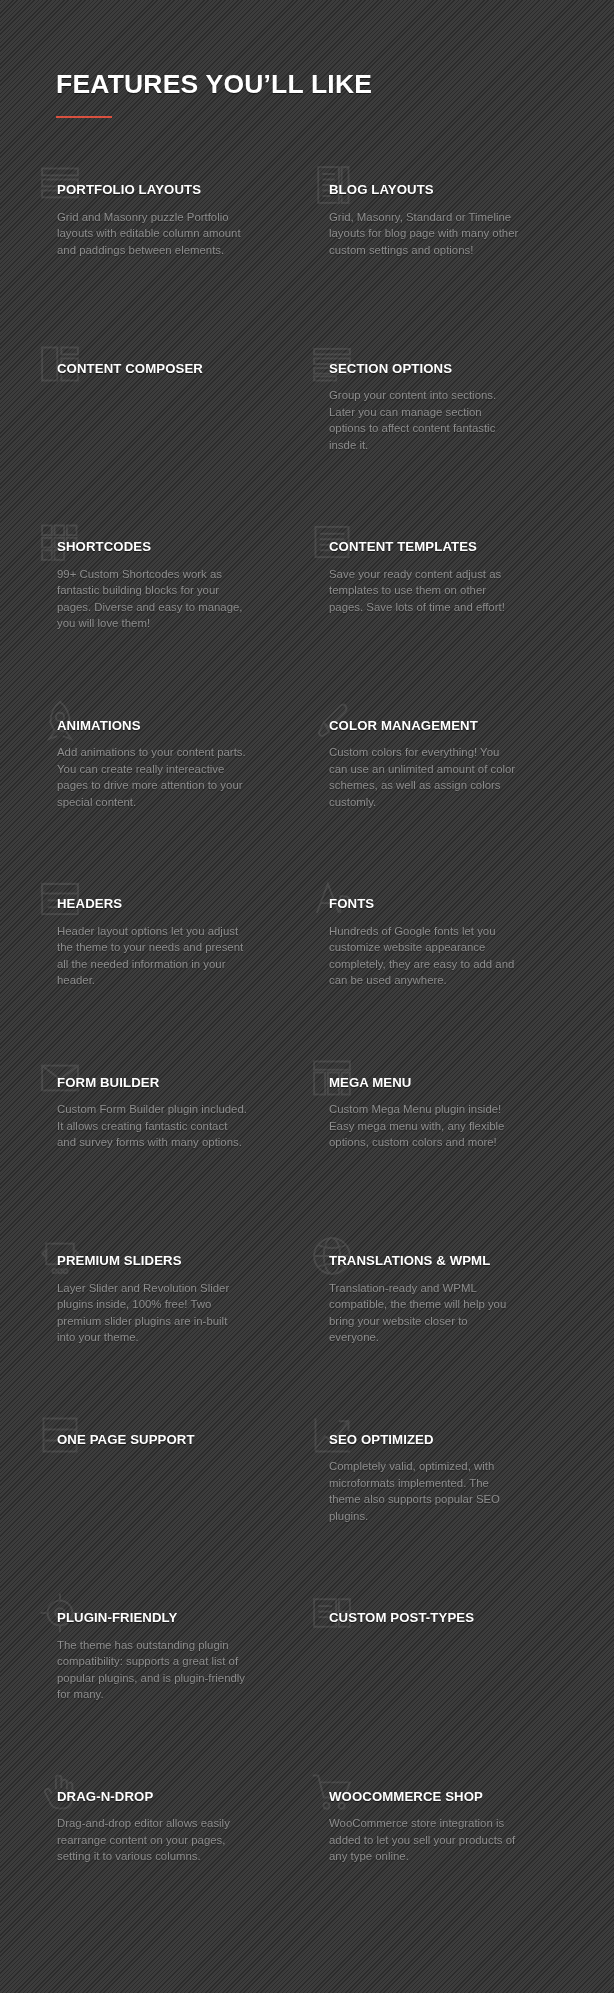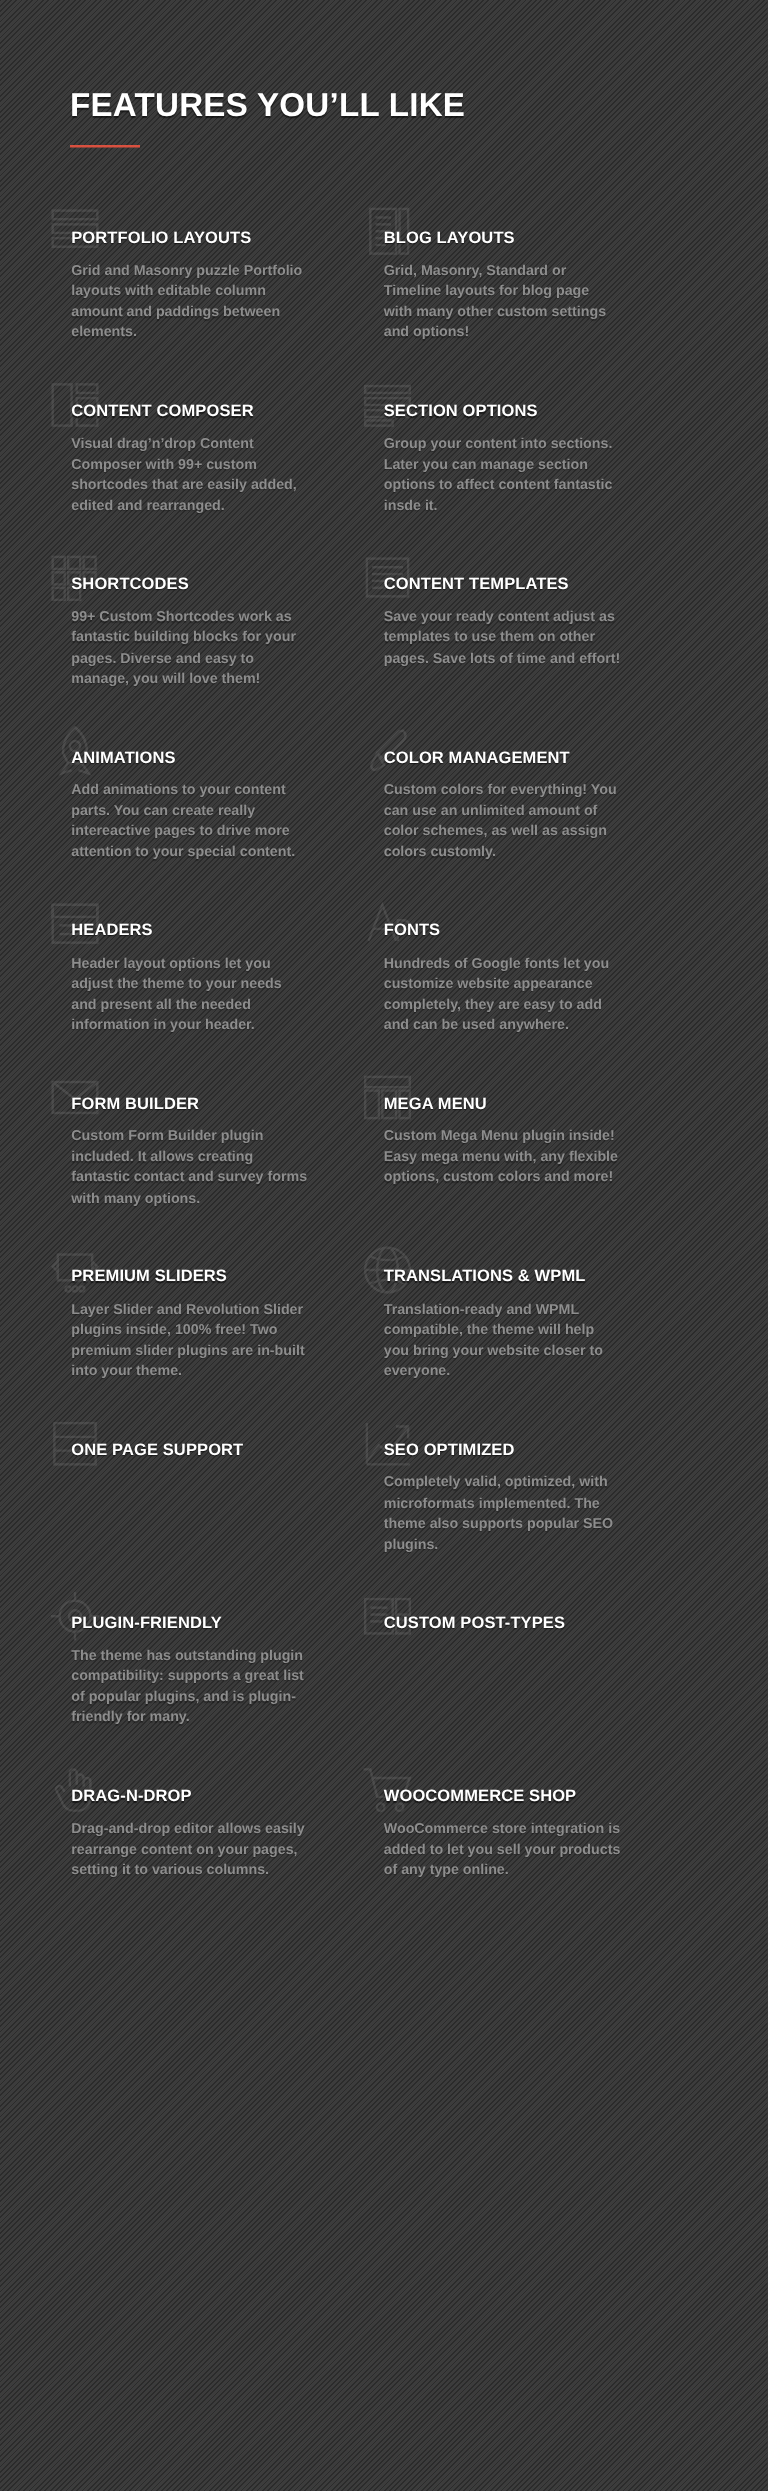--- a/index.html
+++ b/index.html
@@ -61,20 +61,21 @@
   .features-grid {
     position: absolute;
     left: 0;
     top: 160px;
     width: 614px;
     display: grid;
     grid-template-columns: 232px 232px;
     column-gap: 18px;
     row-gap: 0px;
     padding-left: 30px;
+    gap: 40px;
   }
 
   .feature {
     position: relative;
     height: 138.5px;
     padding-left: 27px;
     padding-top: 22px;
   }
 
   .feature-icon {
@@ -111,21 +112,20 @@
   }
 
   .feature-desc {
     position: relative;
     z-index: 2;
     font-size: 11.4px;
     line-height: 1.45;
     color: #8d8d8d;
     max-width: 190px;
     text-shadow: 0 1px 1px rgba(0,0,0,0.35);
-    font-weight: bold;
   }
 </style>
 </head>
 <body>
 
 <div class="page">
 
   <div class="header">
     <h1 class="page-title">FEATURES YOU’LL LIKE</h1>
     <div class="title-rule"></div>
@@ -161,21 +161,20 @@
       <div class="feature">
         <span class="feature-icon">
           <svg viewBox="0 0 32 32">
             <rect x="3" y="4" width="11" height="24"></rect>
             <rect x="17" y="4" width="12" height="5"></rect>
             <rect x="17" y="12" width="12" height="5"></rect>
             <rect x="17" y="20" width="12" height="8"></rect>
           </svg>
         </span>
         <div class="feature-title">CONTENT COMPOSER</div>
-        <div class="feature-desc">Visual drag’n’drop Content Composer with 99+ custom shortcodes that are easily added, edited and rearranged.</div>
       </div>
       <div class="feature">
         <span class="feature-icon">
           <svg viewBox="0 0 32 32">
             <rect x="3" y="5" width="26" height="4"></rect>
             <rect x="3" y="12" width="26" height="4"></rect>
             <rect x="3" y="19" width="26" height="4"></rect>
             <rect x="3" y="25" width="16" height="3"></rect>
           </svg>
         </span>

